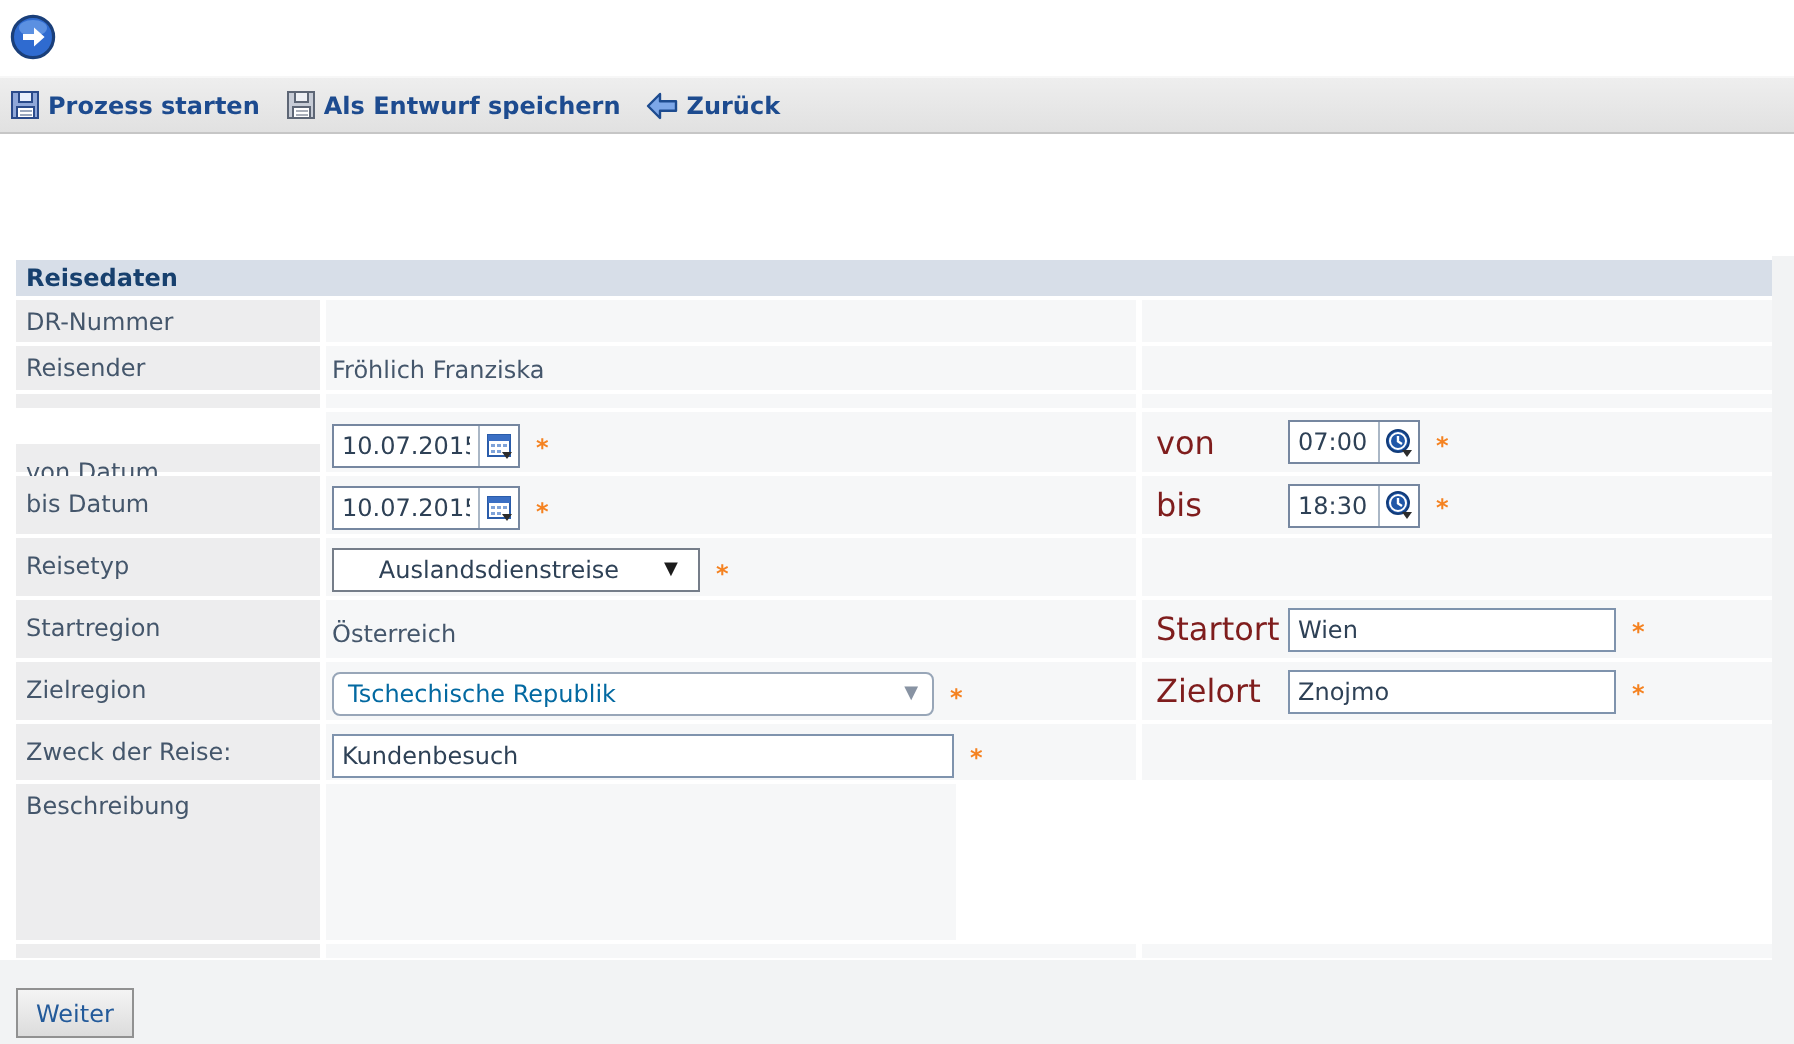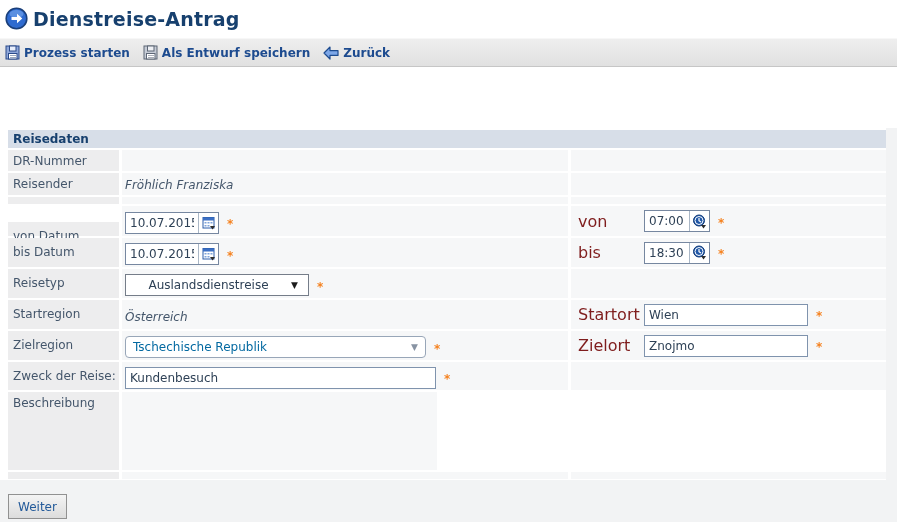--- a/index.html
+++ b/index.html
@@ -32,24 +32,24 @@
     border-left:19px solid #a8a8a8; border-top:11px solid transparent; border-bottom:11px solid transparent; }
   .step-label { position:absolute; top:107px; font-size:12px; color:#2a5a9e; text-align:center; }
   .step-label.active { color:#17406e; font-weight:bold; }
   .annotation-box { position:absolute; left:25px; top:70px; width:78px; height:51px; border:3px solid #cc0000; }
   
   .lower-bg { position:absolute; left:0; top:128px; width:897px; height:394px; background:#f2f3f4; }
   .table-bg { position:absolute; left:0; top:128px; width:886px; background:#ffffff; padding:2px 0 1px 8px; }
   .row { display:flex; margin-bottom:2px; }
   .section-bar { height:18px; background:#d7dee8; color:#17406e; font-weight:bold; font-size:12px;
     line-height:18px; padding-left:5px; margin-bottom:2px; }
-  .c-label { width:111px; background:#ededee; color:#44566b; font-size:12px; padding:4px 0 0 5px; margin-right:3px; flex:none; }
+  .c-label { width:152px; background:#ededee; color:#44566b; font-size:12px; padding:4px 0 0 5px; margin-right:3px; flex:none; }
   .c-val { flex:1; background:#f6f7f8; padding-top:3px; padding-left:3px; margin-right:3px; display:flex; align-items:flex-start; }
   .c-val.center-v, .c-right { align-items:center; }
-  .c-val .static { color:#44566b; padding-top:2px;font-style:italic; }
+  .c-val .static { color:#44566b; padding-top:2px; }
   .c-right { width:315px; background:#f6f7f8; display:flex; padding-left:7px; flex:none; }
   .label2 { width:66px; color:#7f1d1d; font-size:16px; flex:none; }
   .spacer-row .c-label, .spacer-row .c-val, .spacer-row .c-right { height:7px; padding:0; }
   
   .txt { height:22px; border:1px solid #7f93ad; font:12px "DejaVu Sans","Liberation Sans",sans-serif;
     color:#2e4156; padding:2px 4px; background:#fff; }
   .composite { display:inline-flex; align-items:stretch; border:1px solid #7687a0; background:#fff; height:22px; }
   .composite input { border:none; outline:none; padding:1px 4px; font:12px "DejaVu Sans","Liberation Sans",sans-serif; color:#2e4156; background:transparent; }
   .picker-btn { width:20px; border-left:1px solid #aab7c6; display:flex; align-items:center; justify-content:center; background:#fff; cursor:pointer; }
   .req { color:#f58220; font-weight:bold; margin-left:8px; padding-top:3px; }
@@ -73,21 +73,20 @@
 <body>
 
 <div class="header">
   <span class="app-icon">
     <svg width="23" height="23" viewBox="0 0 23 23">
       <circle cx="11.5" cy="11.5" r="10.3" fill="#2f6bd0" stroke="#1a3f7a" stroke-width="1.6"></circle>
       <ellipse cx="11.5" cy="7" rx="7" ry="4" fill="#6ea0e8" opacity="0.7"></ellipse>
       <path d="M6.5 10 L12 10 L12 6.7 L17.3 11.5 L12 16.3 L12 13 L6.5 13 Z" fill="#ffffff"></path>
     </svg>
   </span>
-  <div class="page-title">Dienstreise-Antrag</div>
 </div>
 
 <div class="toolbar">
   <span class="tb-item">
     <span>
       <svg width="15" height="15" viewBox="0 0 15 15">
         <rect x="1" y="1" width="13" height="13" fill="#8fa7d9" stroke="#2a4a8a"></rect>
         <rect x="4.5" y="1" width="6.5" height="5" fill="#e9effc" stroke="#2a4a8a"></rect>
         <rect x="3.5" y="8.5" width="8.5" height="5.5" fill="#ffffff" stroke="#2a4a8a"></rect>
         <line x1="5" y1="10.5" x2="11" y2="10.5" stroke="#9aa7bd"></line>

